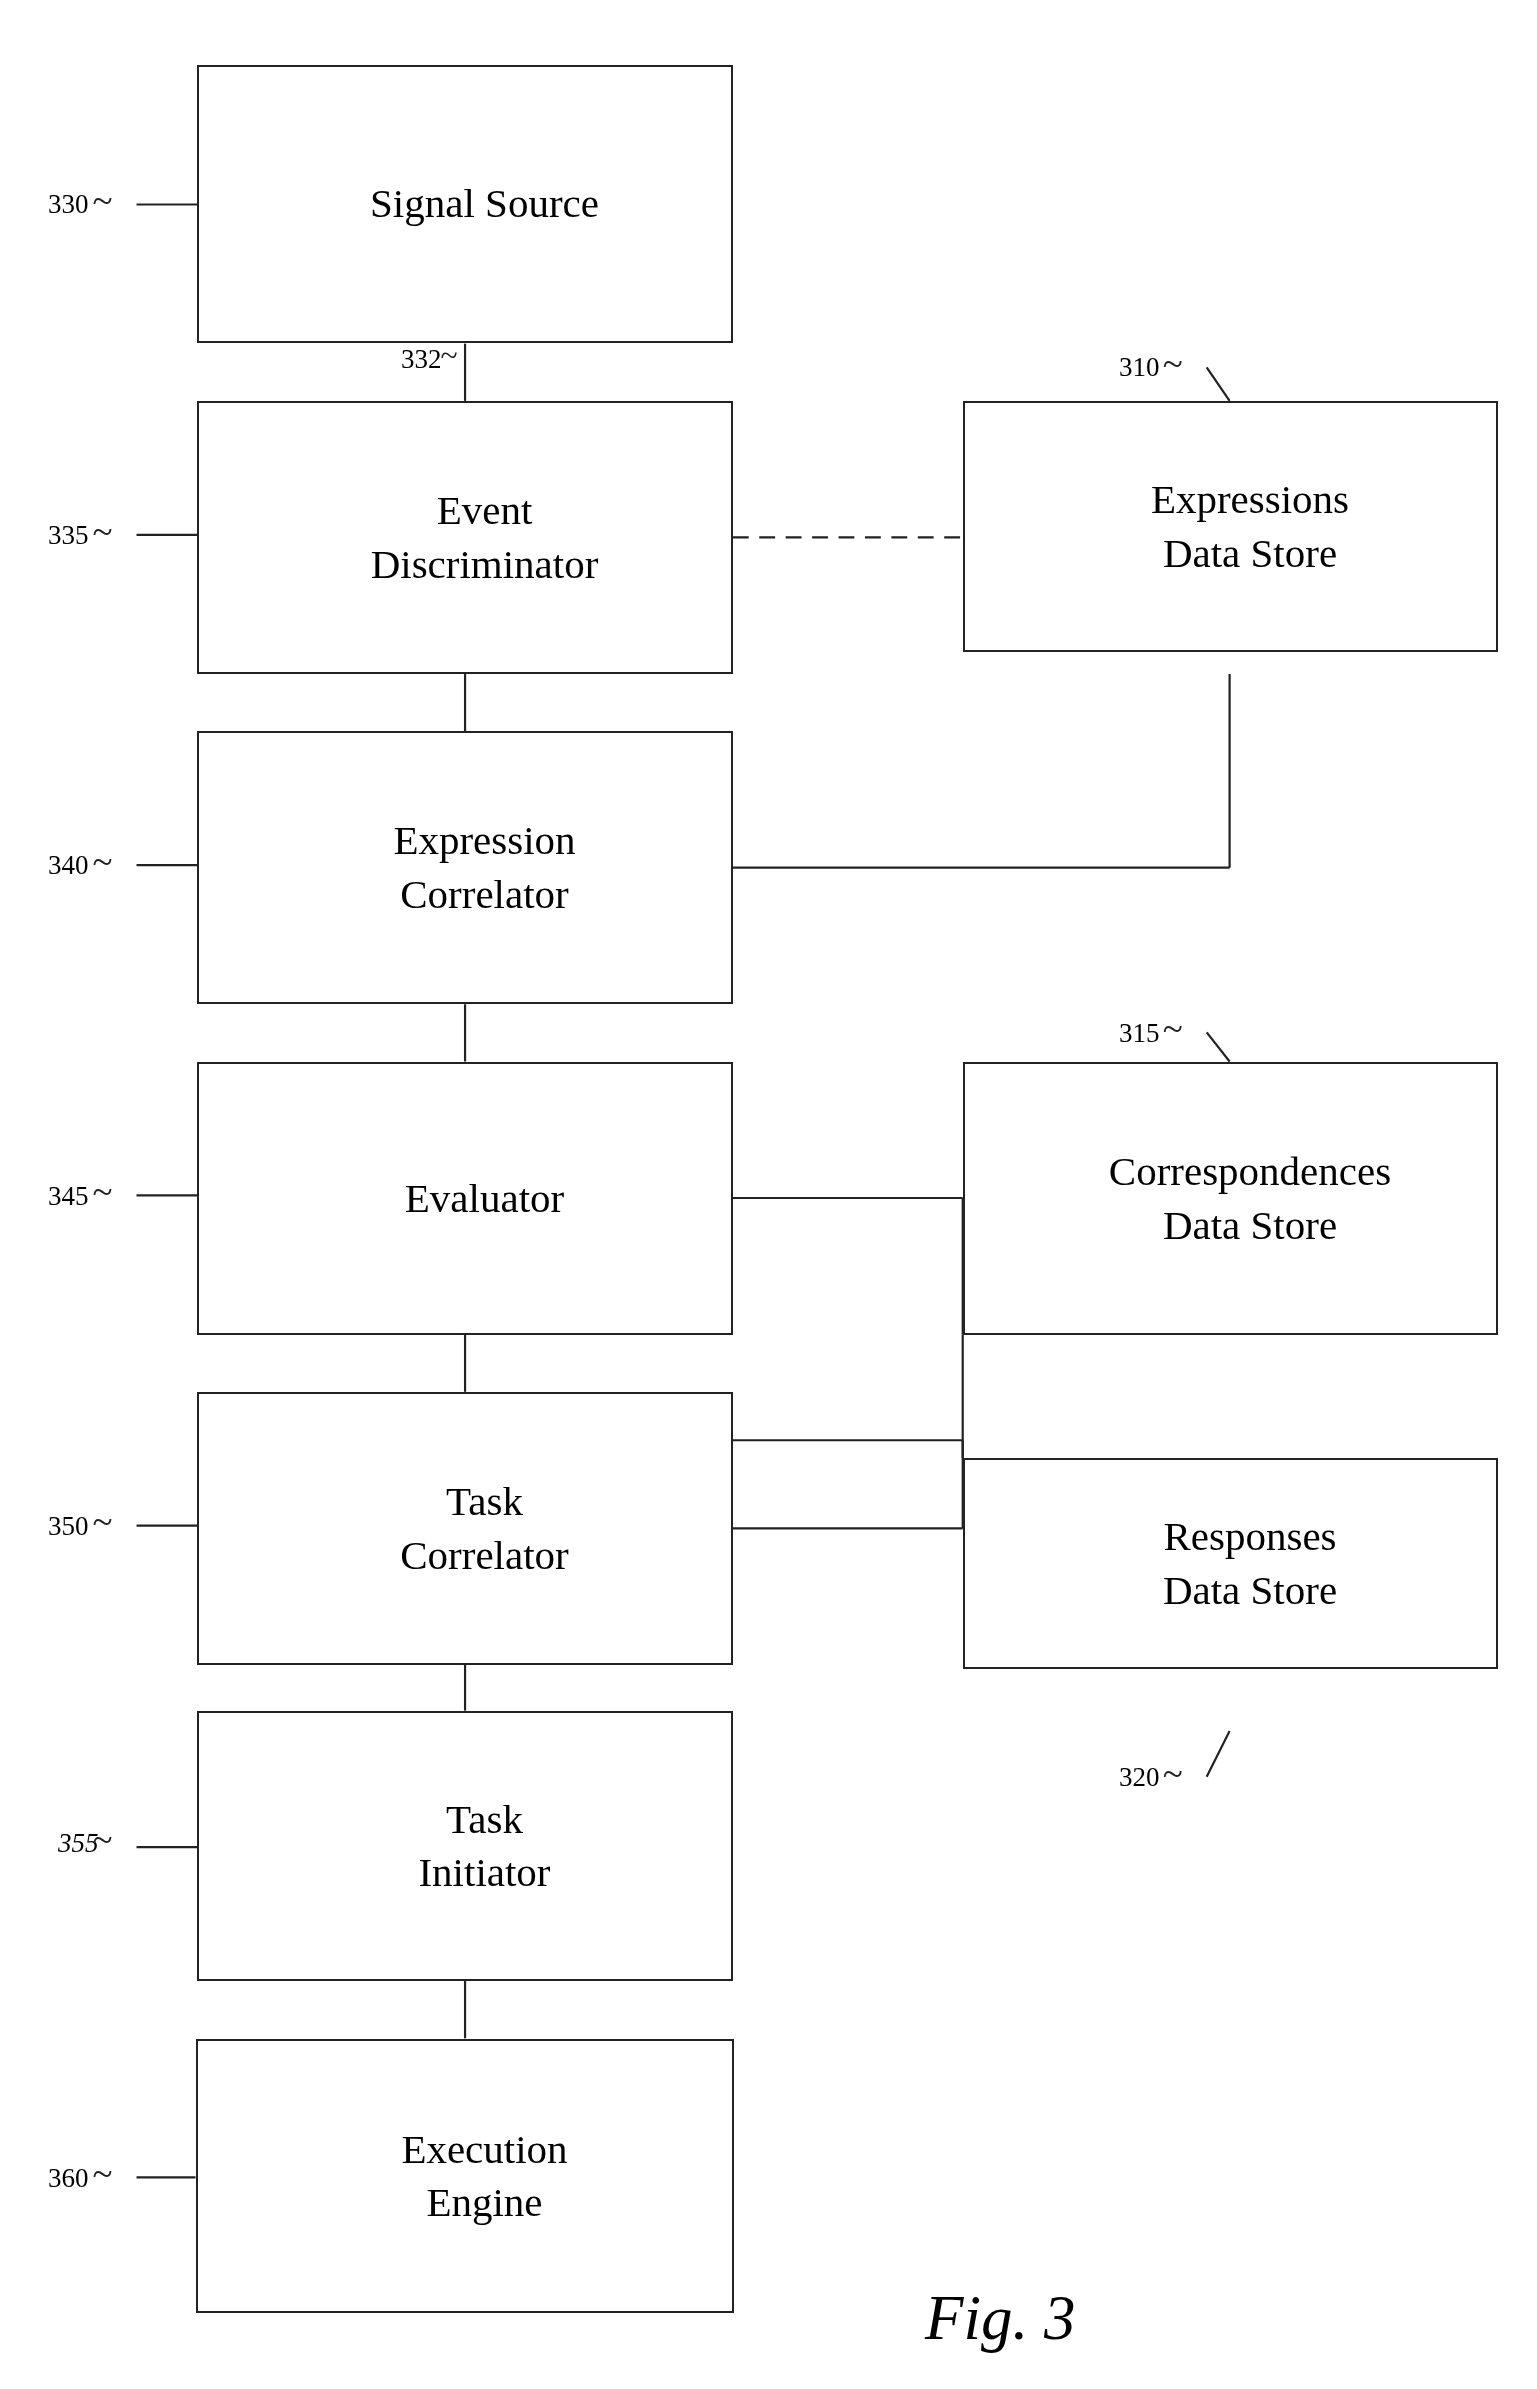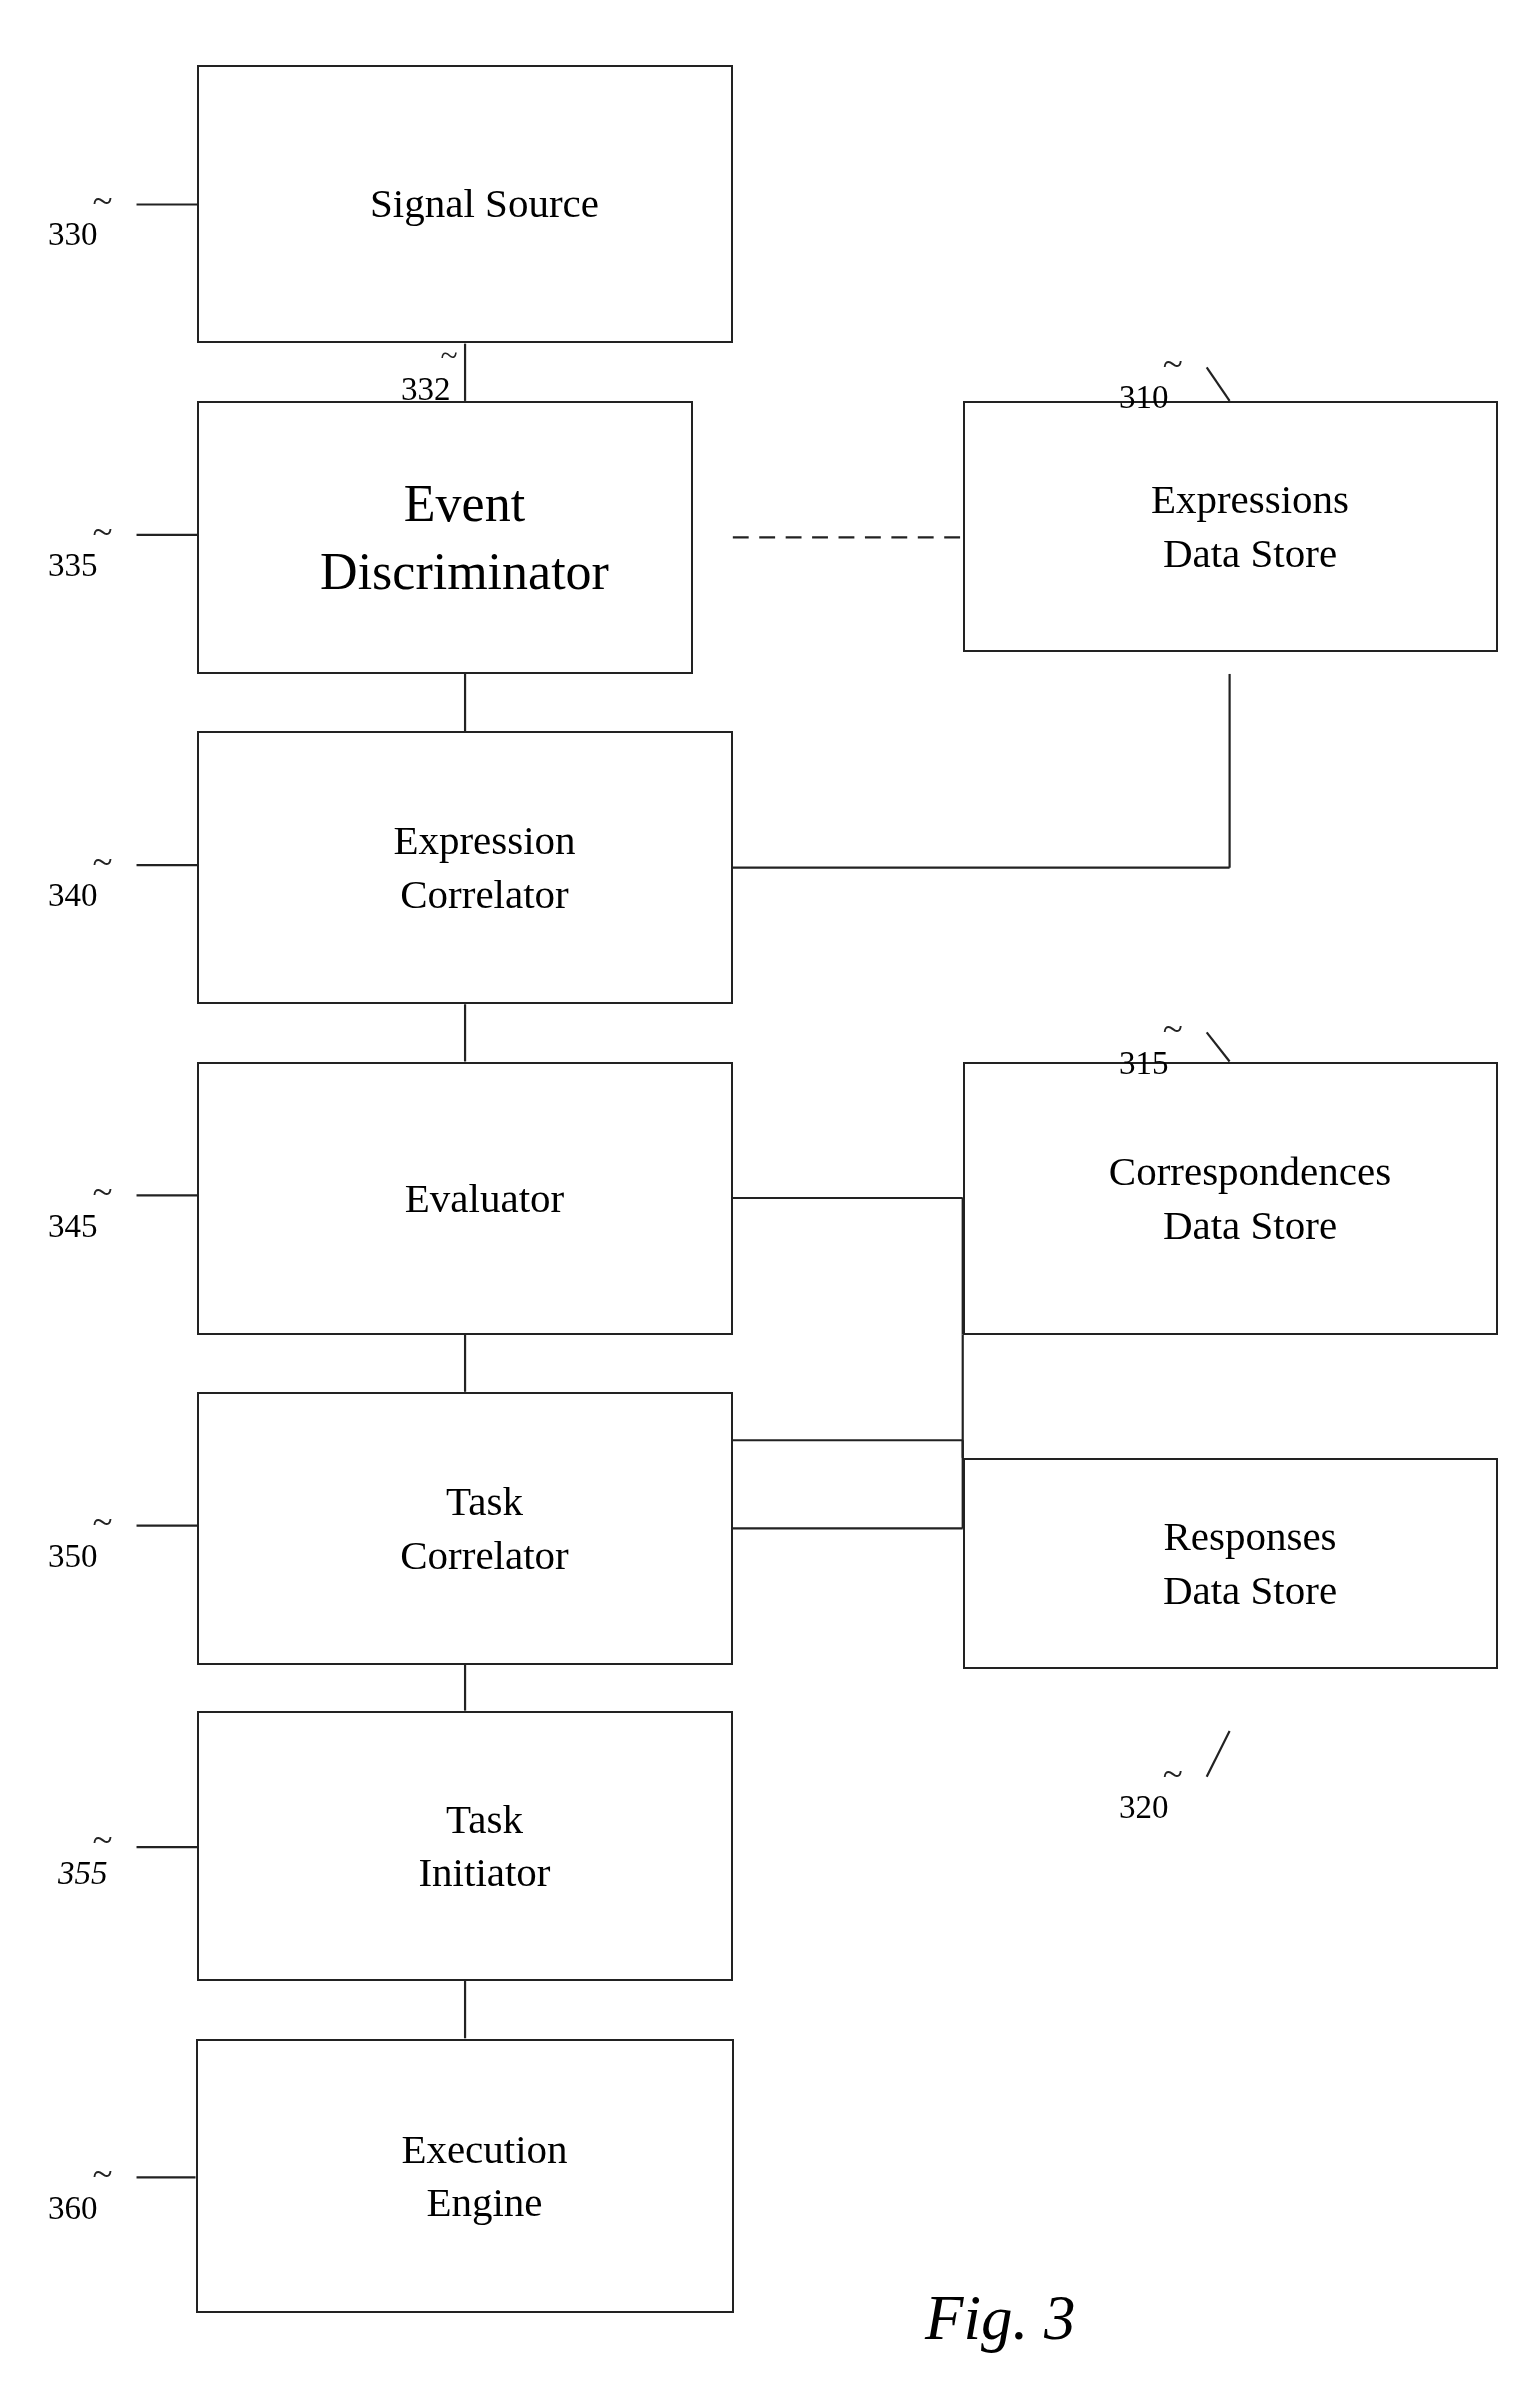--- a/index.html
+++ b/index.html
@@ -20,23 +20,22 @@
       align-items: center;
       justify-content: center;
       text-align: center;
       font-size: 37px;
       line-height: 1.3;
       padding-left: 39px;
     }
 
     .label {
       position: absolute;
-      font-size: 33px;
+      font-size: 27px;
       font-family: 'Times New Roman', Times, serif;
-      margin-top: 27px;
     }
 
     .fig-label {
       position: absolute;
       font-size: 63px;
       font-family: 'Times New Roman', Times, serif;
       font-style: italic;
     }
 
     
@@ -84,21 +83,21 @@
 
   <line x1="1093" y1="1635" x2="1093" y2="1735" stroke="#222" stroke-width="2.5"></line>
 
 </svg>
 
 <div class="box" style="left:197px; top:65px; width:536px; height:278px; font-size:41px;">
   <span>Signal
 Source</span>
 </div>
 
-<div class="box" style="left:197px; top:401px; width:496px; height:273px; font-size:52px;">
+<div class="box" style="left:197px; top:401px; width:536px; height:273px; font-size:41px;">
   <span>Event<br>Discriminator</span>
 </div>
 
 <div class="box" style="left:963px; top:401px; width:535px; height:251px; font-size:41px;">
   <span>Expressions<br>Data Store</span>
 </div>
 
 <div class="box" style="left:197px; top:731px; width:536px; height:273px; font-size:41px;justify-content:center;">
   <span>Expression<br>Correlator</span>
 </div>

